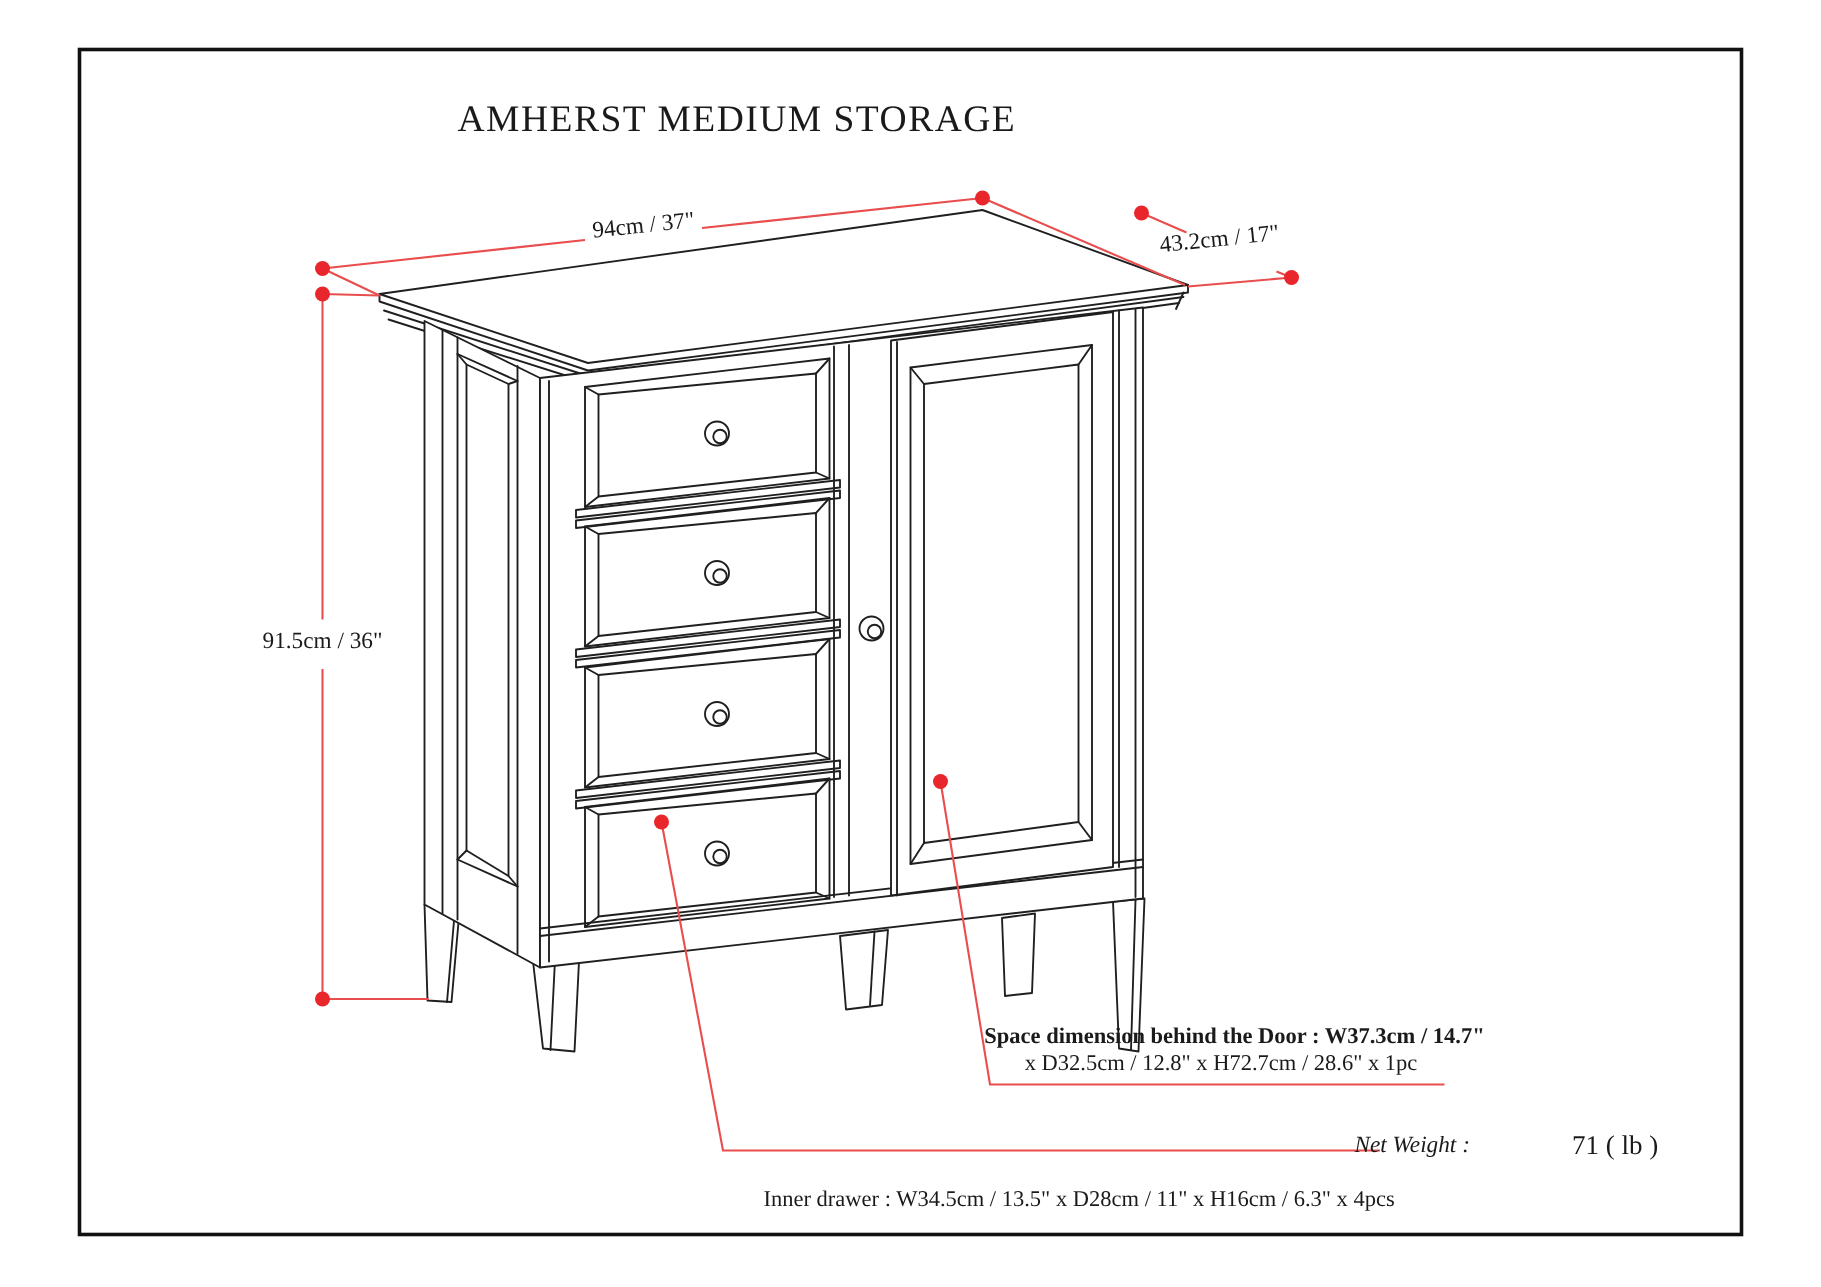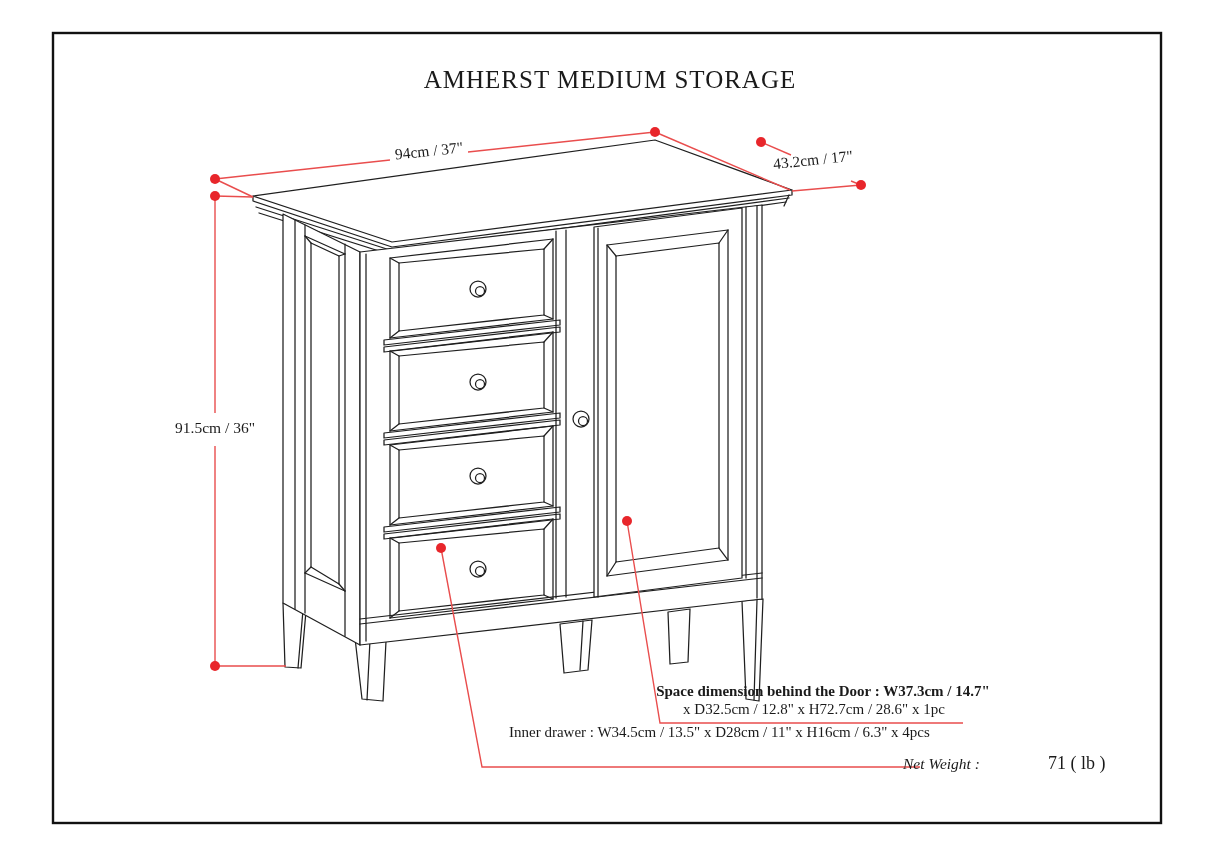--- a/index.html
+++ b/index.html
@@ -1,20 +1,20 @@
 <!DOCTYPE html>
 <html><head>
 <meta charset="utf-8">
 <style>
   html,body{margin:0;padding:0;background:#ffffff;}
   #stage{position:relative;width:1214px;height:858px;background:#ffffff;overflow:hidden;
          font-family:"Liberation Serif", serif;color:#1a1a1a;}
   #drawing{position:absolute;left:0;top:0;}
   .lbl{position:absolute;white-space:nowrap;line-height:1.15;}
-  .title{font-size:25px;letter-spacing:1px;text-align:center;}
+  .title{font-size:25px;letter-spacing:1px;}
   .dim{font-size:15.5px;text-align:center;}
   .note{font-size:15px;text-align:center;}
   .rot-6{transform:rotate(-6deg);}
   .nw-label{font-size:15.5px;}
   .nw-value{font-size:18px;}
 </style>
 </head>
 <body>
 
 <div id="stage">
@@ -176,18 +176,18 @@
 
   <div class="lbl dim rot-6" style="left:349px;top:142px;width:160px;">94cm / 37"</div>
 
   <div class="lbl dim rot-6" style="left:733px;top:151px;width:160px;">43.2cm / 17"</div>
 
   <div class="lbl dim" style="left:135px;top:419px;width:160px;">91.5cm / 36"</div>
 
   <div class="lbl note" style="left:622px;top:683px;width:402px;font-weight:bold;">Space dimension behind the Door  : W37.3cm / 14.7"</div>
   <div class="lbl note" style="left:622px;top:701px;width:384px;">x D32.5cm / 12.8" x H72.7cm / 28.6" x 1pc</div>
 
-  <div class="lbl note" style="left:509px;top:724px;text-align:left;">Inner drawer  : W34.5cm / 13.5" x D28cm / 11" x H16cm / 6.3" x 4pcs</div>
+  <div class="lbl note" style="left:509px;top:792px;text-align:left;">Inner drawer  : W34.5cm / 13.5" x D28cm / 11" x H16cm / 6.3" x 4pcs</div>
 
   <div class="lbl nw-label" style="left:903px;top:755px;font-style:italic;">Net Weight :</div>
   <div class="lbl nw-value" style="left:1048px;top:753px;">71 ( lb )</div>
 
 </div>
 
 </body></html>

